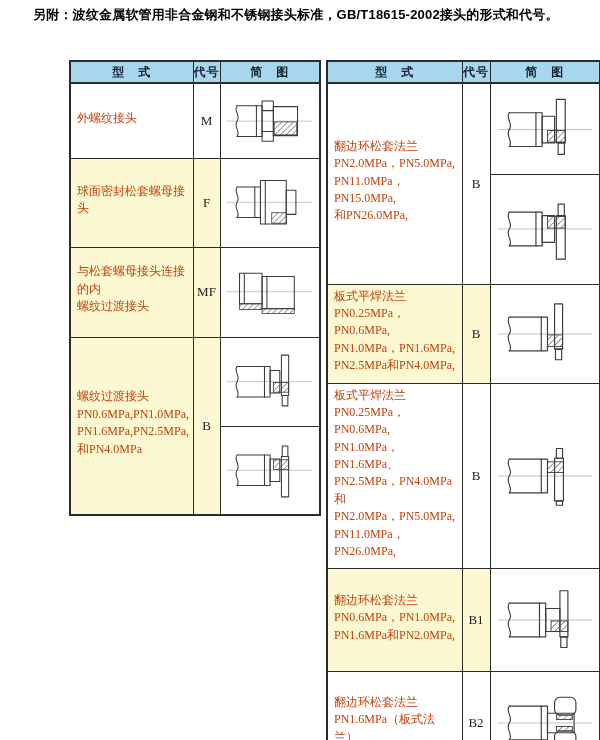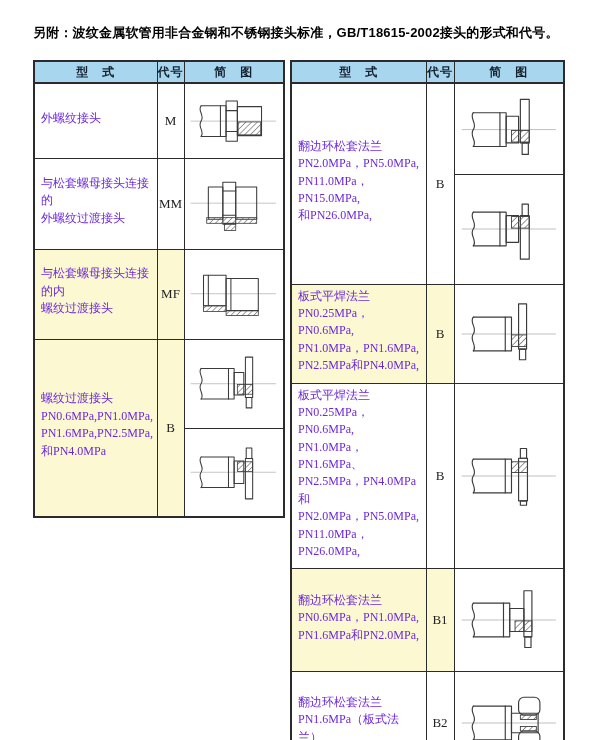--- a/index.html
+++ b/index.html
@@ -5,35 +5,36 @@
   :root{
     --hdr:#a9d6ef; --hl:#fbf8d2; --bd:#2b2b2b; --ln:#3b3b3b;
   }
   *{box-sizing:border-box;margin:0;padding:0;}
   html,body{background:#e8e8e8;}
   .page{
     position:relative;width:600px;height:740px;background:#ffffff;
     font-family:"Liberation Sans", sans-serif;color:#1a1a1a;overflow:hidden;
   }
   .page-title{
-    position:absolute;left:33px;top:24px;width:560px;
+    position:absolute;left:33px;top:6px;width:560px;
     font-size:13px;font-weight:bold;white-space:nowrap;letter-spacing:.2px;color:#000;
   }
   table.fit-table{
     position:absolute;border-collapse:collapse;table-layout:fixed;background:#fff;
     border:2px solid var(--bd);
+    margin-left:36px;
   }
   .fit-table th{
     background:var(--hdr);border:1px solid var(--bd);border-bottom:2px solid var(--bd);
     font-size:12px;font-weight:bold;color:#14222e;height:22px;letter-spacing:1px;
   }
   .fit-table td{border:1px solid var(--bd);vertical-align:middle;background:#fff;}
   td.type-cell{
     font-family:"Liberation Serif", serif;font-size:12px;line-height:1.45;
-    padding:3px 3px 8px 6px;white-space:pre-line;color:#6d28d9;
+    padding:3px 3px 8px 6px;white-space:pre-line;color:#c2410c;
   }
   td.code-cell{
     font-family:"Liberation Serif", serif;font-size:13px;text-align:center;color:#222;
   }
   tr.hl td.type-cell, tr.hl td.code-cell{background:var(--hl);}
   td.diag-cell{padding:0;background:#fff;}
   .diag-stack{display:flex;flex-direction:column;width:100%;}
   .diag-sub{display:flex;align-items:center;justify-content:center;overflow:hidden;}
   .diag-sub + .diag-sub{border-top:1px solid var(--bd);}
   .diag-sub svg{width:90%;height:88%;max-height:80px;}
@@ -79,35 +80,34 @@
                   <line x1="39" y1="16" x2="39" y2="54" stroke="#3b3b3b" stroke-width="1.3" fill="none" stroke-linejoin="round" stroke-linecap="round"></line>
                   <rect x="46" y="10" width="14" height="50" stroke="#3b3b3b" stroke-width="1.3" fill="none" stroke-linejoin="round" stroke-linecap="round"></rect>
                   <line x1="46" y1="22" x2="60" y2="22" stroke="#3b3b3b" stroke-width="1.3" fill="none" stroke-linejoin="round" stroke-linecap="round"></line>
                   <line x1="46" y1="48" x2="60" y2="48" stroke="#3b3b3b" stroke-width="1.3" fill="none" stroke-linejoin="round" stroke-linecap="round"></line>
                   <rect x="60" y="17" width="30" height="36" stroke="#3b3b3b" stroke-width="1.3" fill="none" stroke-linejoin="round" stroke-linecap="round"></rect>
                   <rect x="61" y="36" width="28" height="16" fill="url(#hatch)" stroke="#3b3b3b" stroke-width="1"></rect>
                 </svg>
               </div>
             </td>
           </tr>
-          <tr class="" style="height:91px">
-      <td class="type-cell">与松套螺母接头连接的
-外螺纹过渡接头</td>
-      <td class="code-cell">MM</td>
-      <td class="diag-cell">
-              <div class="diag-sub" style="height:89px">
-                <svg viewBox="0 0 110 70" preserveAspectRatio="xMidYMid meet">
-                  <line x1="2" y1="35" x2="108" y2="35" stroke="#888" stroke-width="0.6"></line>
-                  <rect x="24" y="15" width="18" height="40" stroke="#3b3b3b" stroke-width="1.3" fill="none" stroke-linejoin="round" stroke-linecap="round"></rect>
-                  <rect x="42" y="9" width="16" height="52" stroke="#3b3b3b" stroke-width="1.3" fill="none" stroke-linejoin="round" stroke-linecap="round"></rect>
-                  <line x1="42" y1="20" x2="58" y2="20" stroke="#3b3b3b" stroke-width="1.3" fill="none" stroke-linejoin="round" stroke-linecap="round"></line>
-                  <line x1="42" y1="50" x2="58" y2="50" stroke="#3b3b3b" stroke-width="1.3" fill="none" stroke-linejoin="round" stroke-linecap="round"></line>
-                  <rect x="58" y="15" width="26" height="40" stroke="#3b3b3b" stroke-width="1.3" fill="none" stroke-linejoin="round" stroke-linecap="round"></rect>
-                  <rect x="22" y="53" width="62" height="7" fill="url(#hatch)" stroke="#3b3b3b" stroke-width="1"></rect>
-                  <rect x="44" y="60" width="14" height="9" fill="url(#hatch)" stroke="#3b3b3b" stroke-width="1"></rect>
+          <tr class="hl" style="height:89px">
+      <td class="type-cell">球面密封松套螺母接头</td>
+      <td class="code-cell">F</td>
+      <td class="diag-cell">
+              <div class="diag-sub" style="height:87px">
+                <svg viewBox="0 0 110 70" preserveAspectRatio="xMidYMid meet">
+                  <line x1="2" y1="35" x2="108" y2="35" stroke="#888" stroke-width="0.6"></line>
+                  <path d="M15 16 C10 22 20 28 15 35 C10 42 20 48 15 54" stroke="#3b3b3b" stroke-width="1.3" fill="none" stroke-linejoin="round" stroke-linecap="round"></path>
+                  <path d="M15 16 H44 V54 H15" stroke="#3b3b3b" stroke-width="1.3" fill="none" stroke-linejoin="round" stroke-linecap="round"></path>
+                  <line x1="37" y1="16" x2="37" y2="54" stroke="#3b3b3b" stroke-width="1.3" fill="none" stroke-linejoin="round" stroke-linecap="round"></line>
+                  <rect x="44" y="8" width="32" height="54" stroke="#3b3b3b" stroke-width="1.3" fill="none" stroke-linejoin="round" stroke-linecap="round"></rect>
+                  <line x1="50" y1="8" x2="50" y2="62" stroke="#3b3b3b" stroke-width="1.3" fill="none" stroke-linejoin="round" stroke-linecap="round"></line>
+                  <rect x="76" y="20" width="12" height="30" stroke="#3b3b3b" stroke-width="1.3" fill="none" stroke-linejoin="round" stroke-linecap="round"></rect>
+                  <rect x="58" y="48" width="18" height="13" fill="url(#hatch)" stroke="#3b3b3b" stroke-width="1"></rect>
                 </svg>
               </div>
             </td>
           </tr>
           <tr class="hl" style="height:90px">
       <td class="type-cell">与松套螺母接头连接的内
 螺纹过渡接头</td>
       <td class="code-cell">MF</td>
       <td class="diag-cell">
               <div class="diag-sub" style="height:88px">

